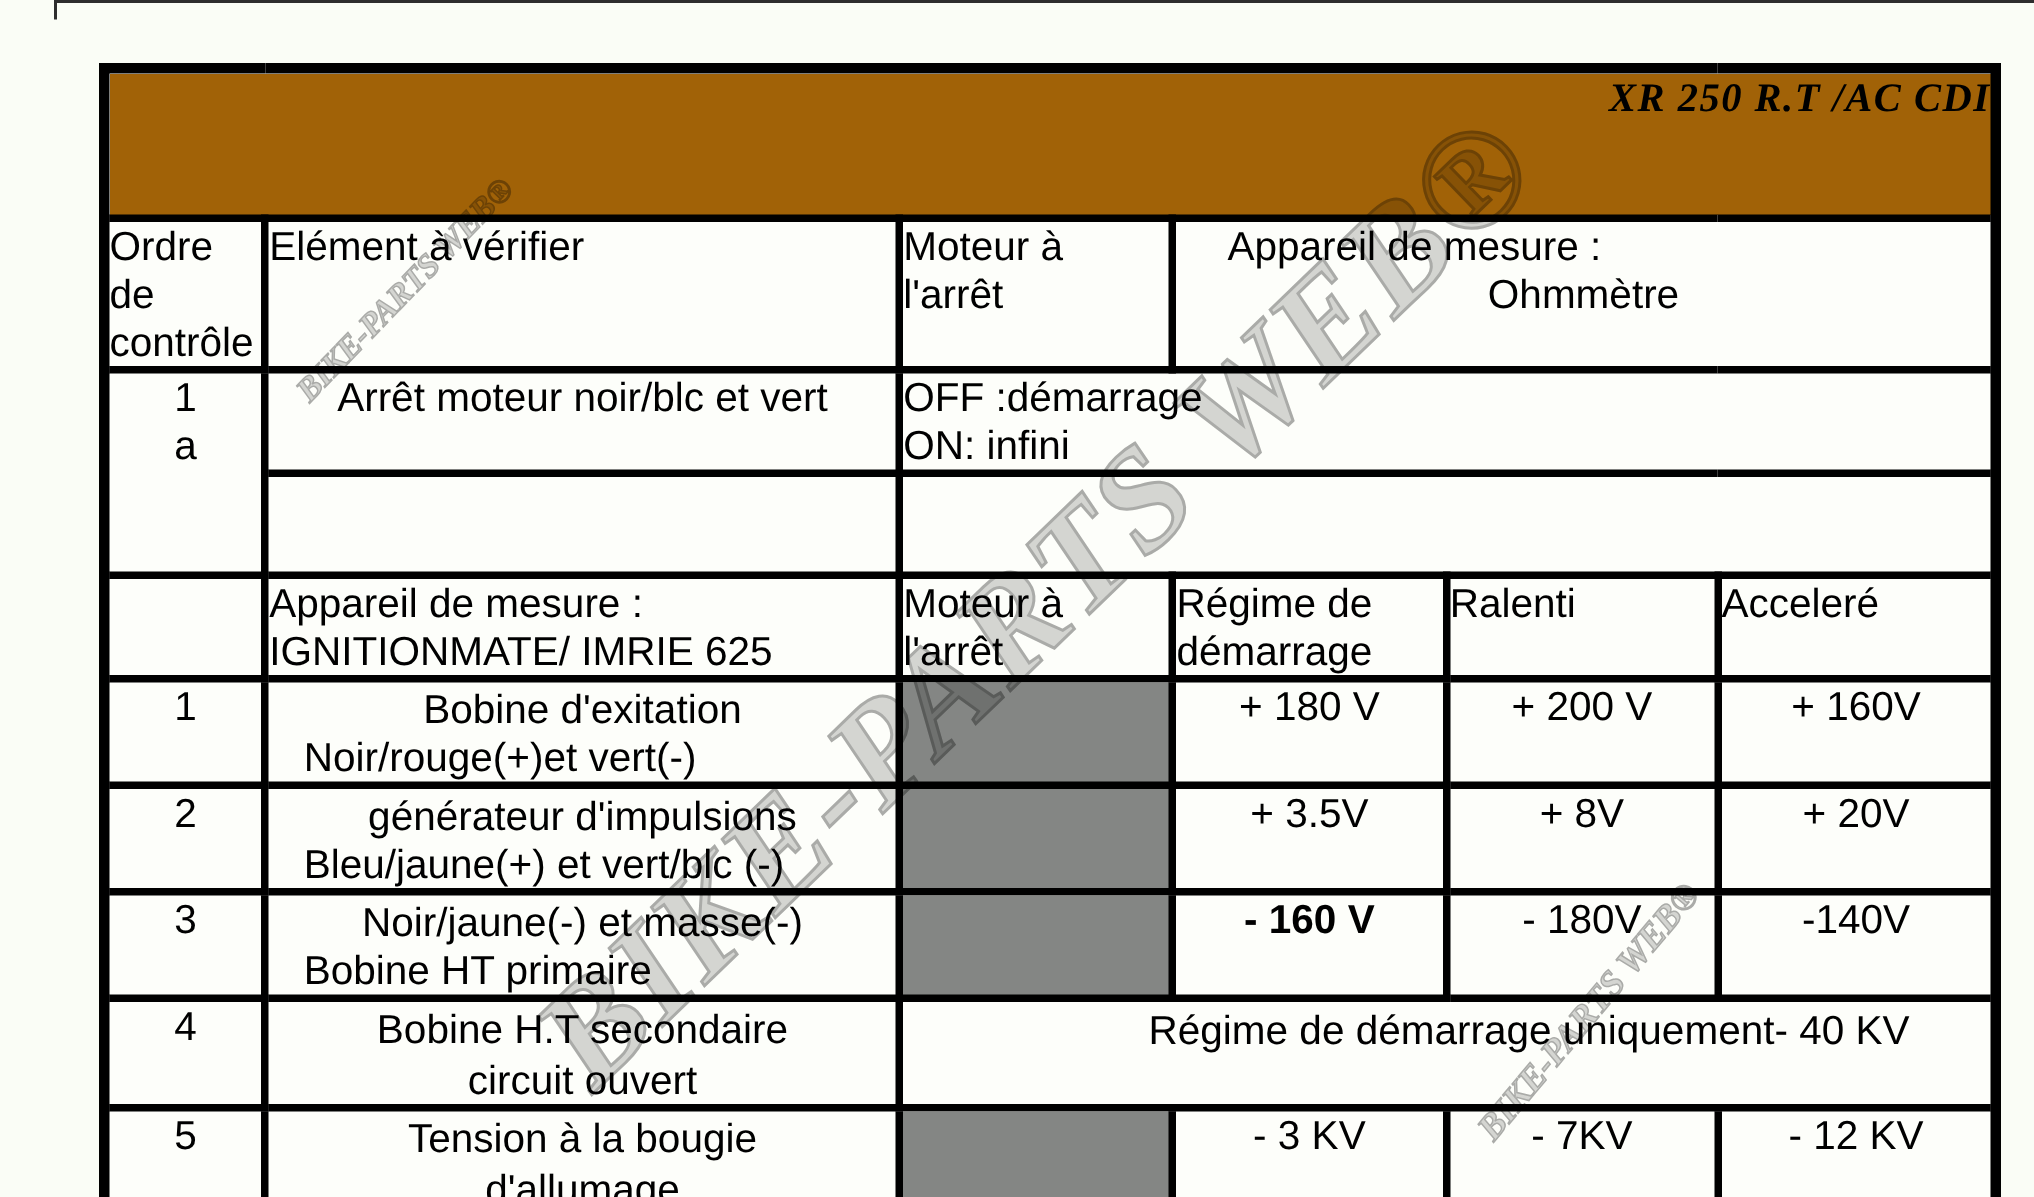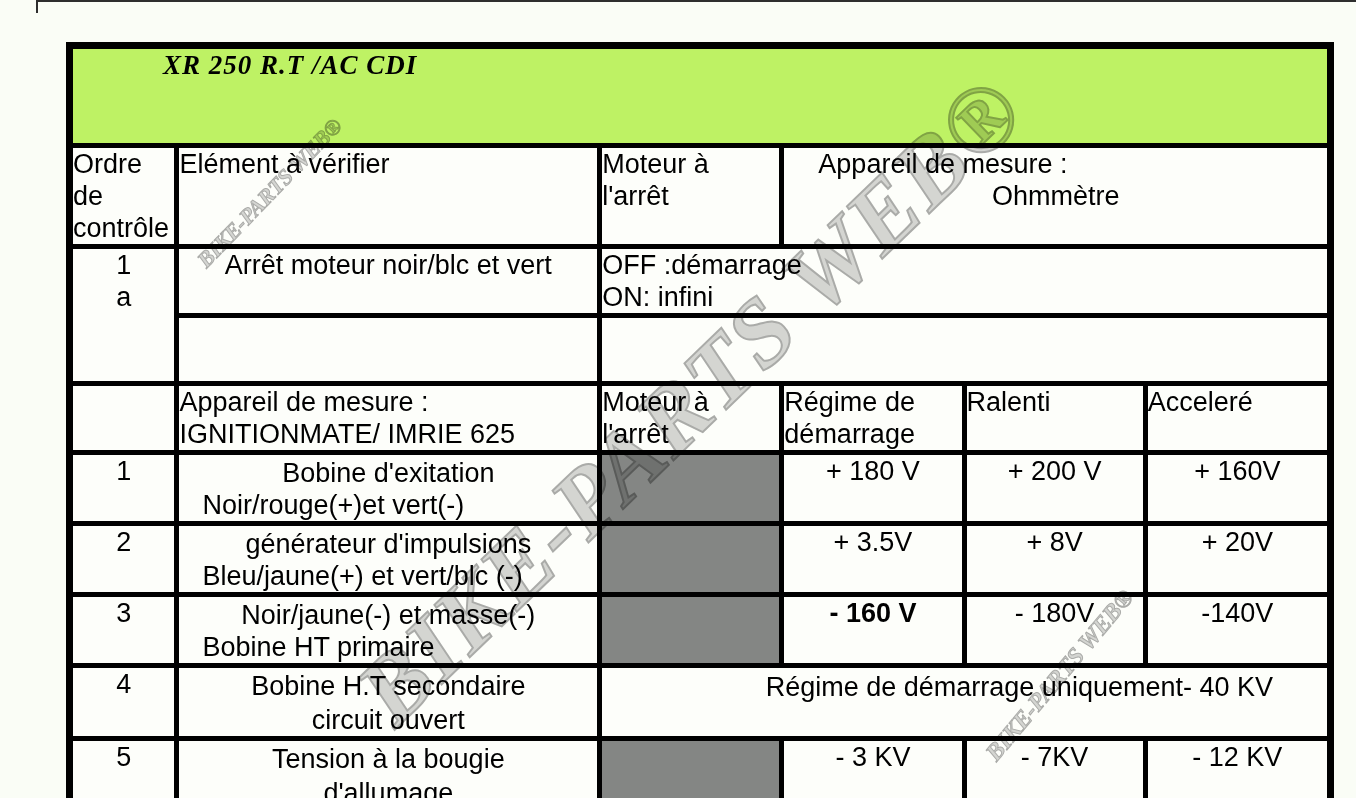--- a/index.html
+++ b/index.html
@@ -26,22 +26,22 @@
   }
   table.spec td{
     border:5px solid #000;
     padding:0;
     vertical-align:top;
     font-size:27px;
     line-height:32px;
     overflow:hidden;
   }
   td.title-cell{
-    background:#bef264;
-    text-align:left;
+    background:#a16207;
+    text-align:right;
     vertical-align:middle;
     font-family:"Liberation Serif","DejaVu Serif",serif;
     font-weight:bold;
     font-style:italic;
     font-size:60px;
     letter-spacing:1px;
     border-bottom-width:6px;
     text-indent:90px;
   }
   .ln{display:block;}

